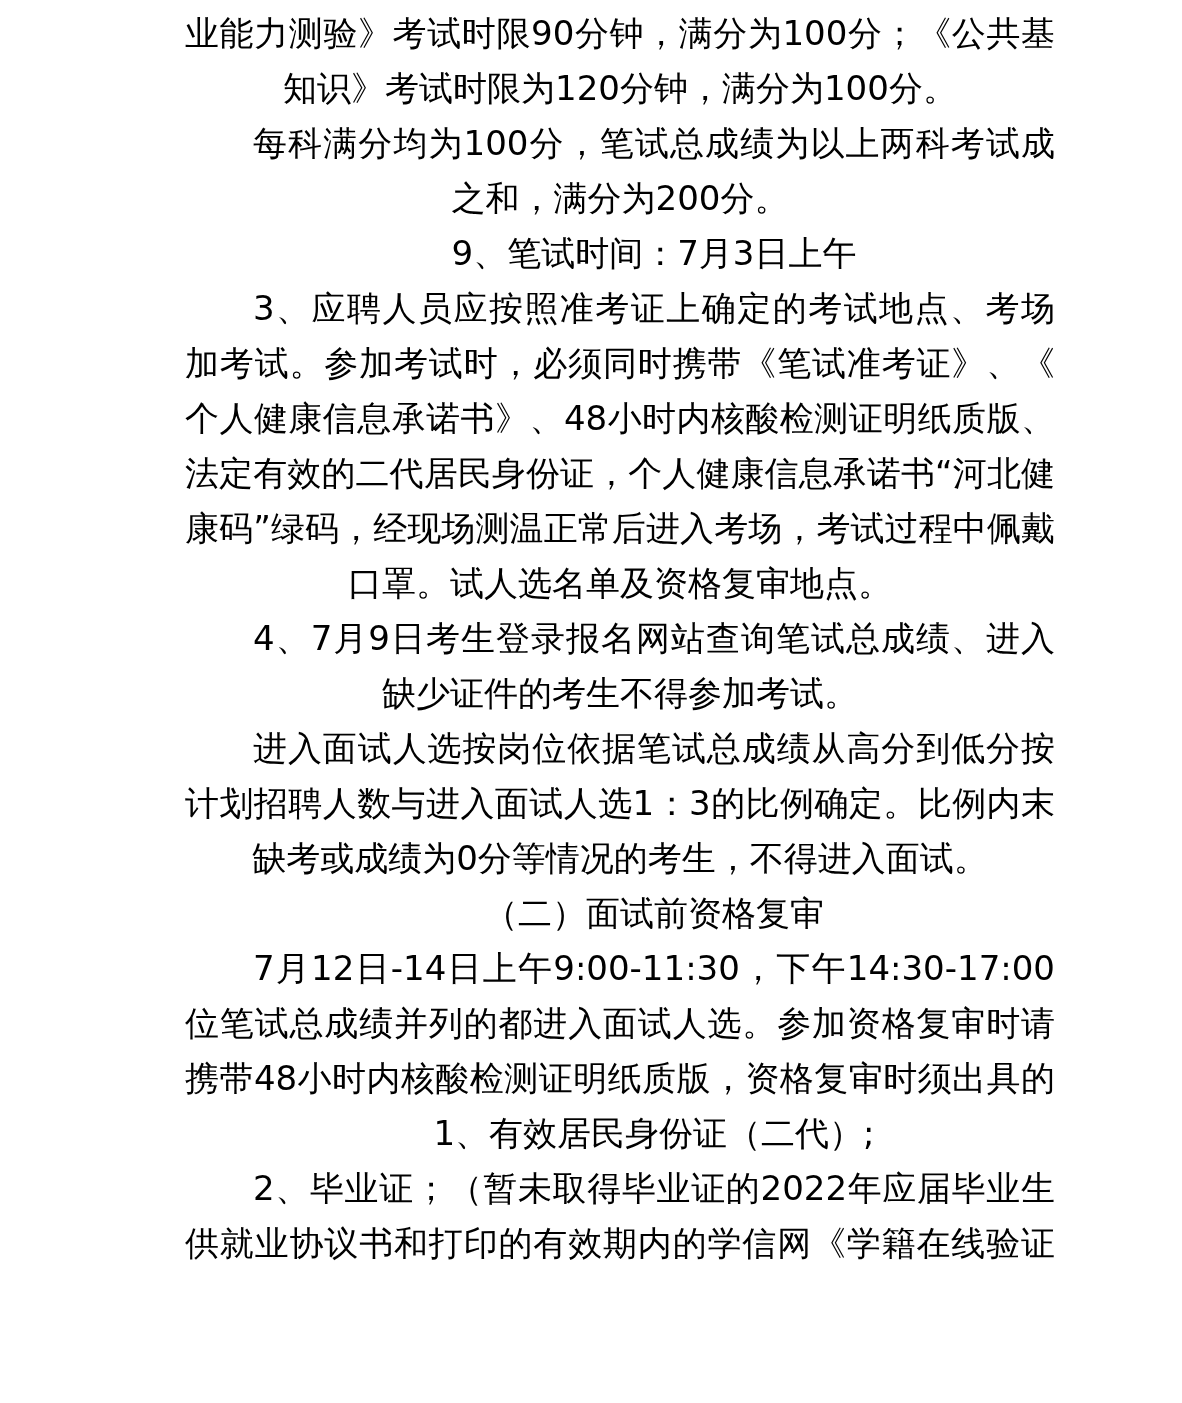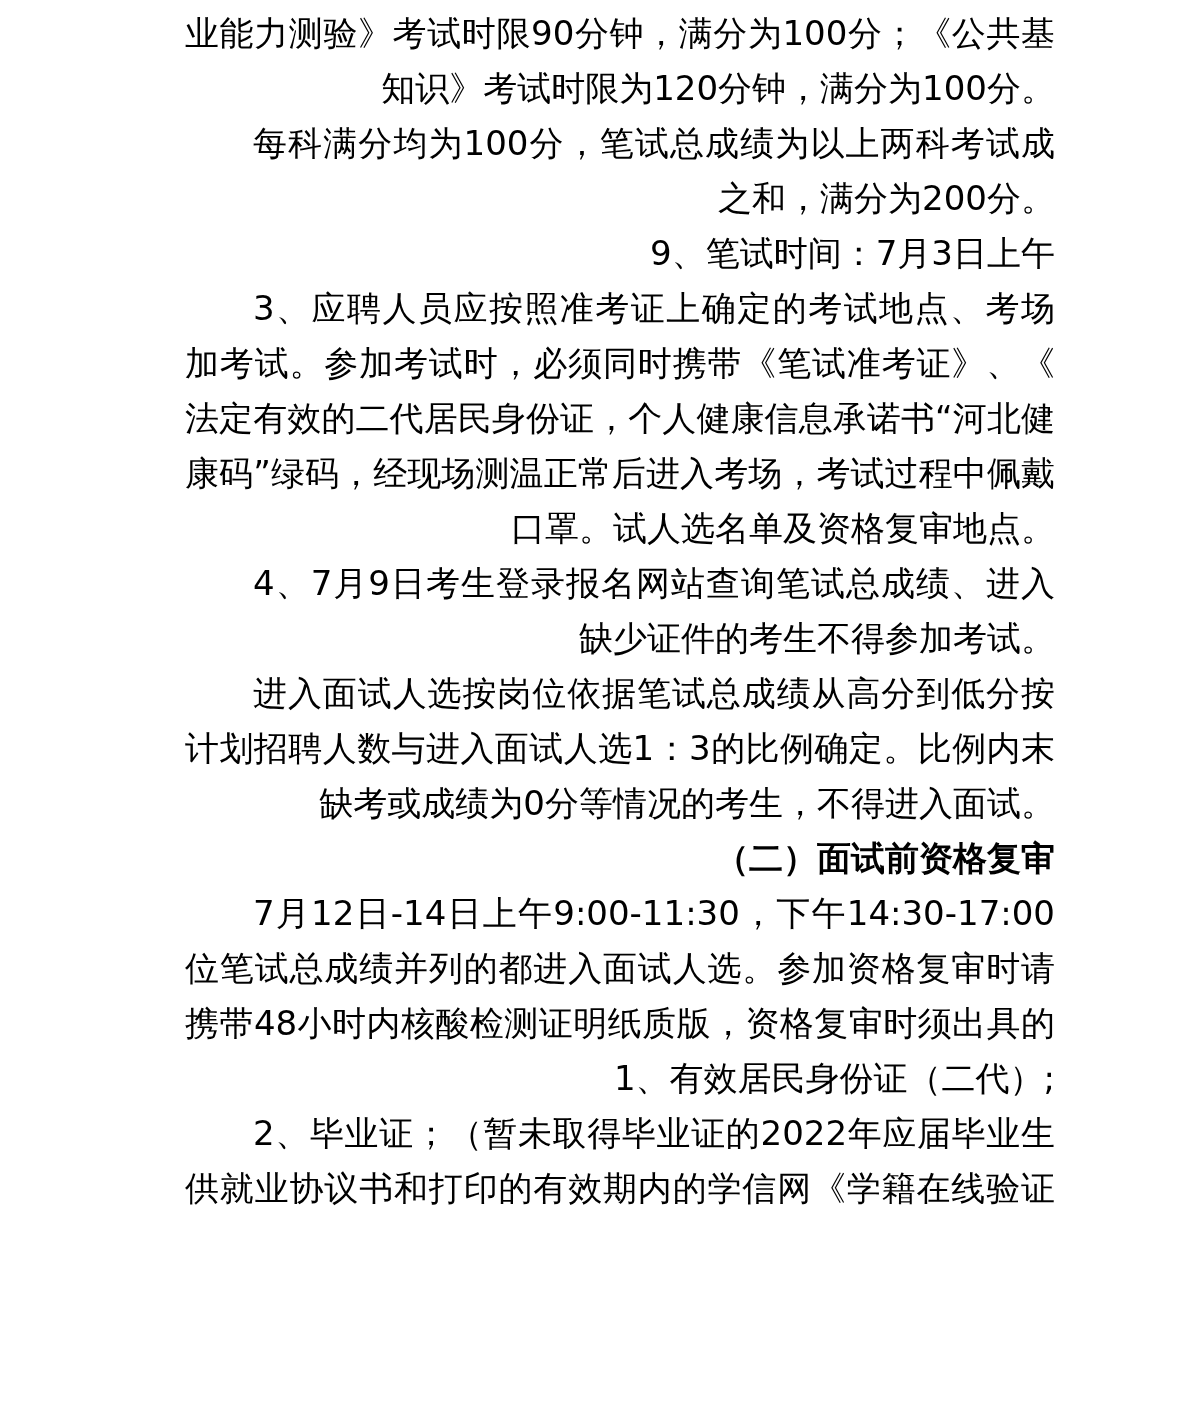--- a/index.html
+++ b/index.html
@@ -24,47 +24,48 @@
     position: absolute;
     left: 185px;
     top: 6px;
     width: 870px;
   }
   .line {
     font-size: 34px;
     line-height: 55px;
     height: 55px;
     overflow: hidden;
-    text-align: right;
+    text-align: center;
     white-space: normal;
     word-break: break-all;
   }
   .line.full {
     text-align: justify;
     text-align-last: justify;
   }
   .line.indent {
     text-indent: 2em;
   }
   .line.bold {
-    font-weight: bold;
+    font-weight: normal;
   }
 </style>
 </head>
 <body>
 
 <div class="page">
   <div class="doc">
       <div class="line full">业能力测验》考试时限90分钟，满分为100分；《公共基础</div>
       <div class="line">知识》考试时限为120分钟，满分为100分。</div>
       <div class="line full indent">每科满分均为100分，笔试总成绩为以上两科考试成绩</div>
       <div class="line">之和，满分为200分。</div>
       <div class="line indent">9、笔试时间：7月3日上午</div>
       <div class="line full indent">3、应聘人员应按照准考证上确定的考试地点、考场参</div>
       <div class="line full">加考试。参加考试时，必须同时携带《笔试准考证》、《</div>
+      <div class="line full">个人健康信息承诺书》、48小时内核酸检测证明纸质版、</div>
       <div class="line full">法定有效的二代居民身份证，个人健康信息承诺书“河北健</div>
       <div class="line full">康码”绿码，经现场测温正常后进入考场，考试过程中佩戴</div>
       <div class="line">口罩。试人选名单及资格复审地点。</div>
       <div class="line full indent">4、7月9日考生登录报名网站查询笔试总成绩、进入面</div>
       <div class="line">缺少证件的考生不得参加考试。</div>
       <div class="line full indent">进入面试人选按岗位依据笔试总成绩从高分到低分按</div>
       <div class="line full">计划招聘人数与进入面试人选1：3的比例确定。比例内末</div>
       <div class="line">缺考或成绩为0分等情况的考生，不得进入面试。</div>
       <div class="line indent bold">（二）面试前资格复审</div>
       <div class="line full indent">7月12日-14日上午9:00-11:30，下午14:30-17:00到永清县</div>

